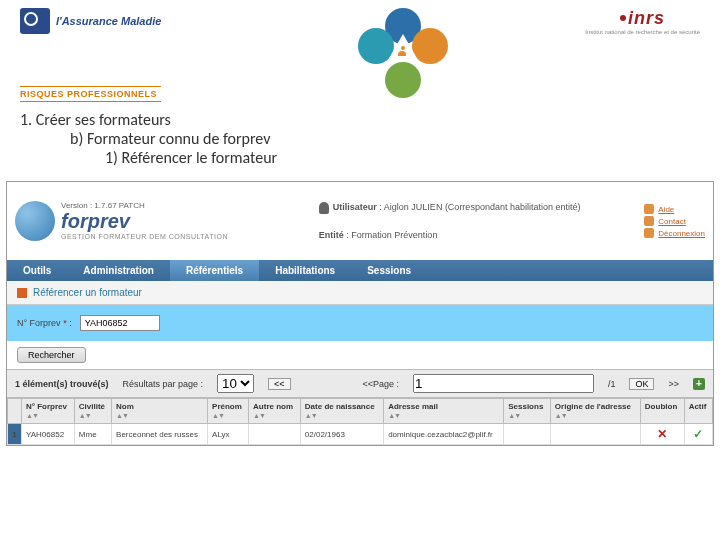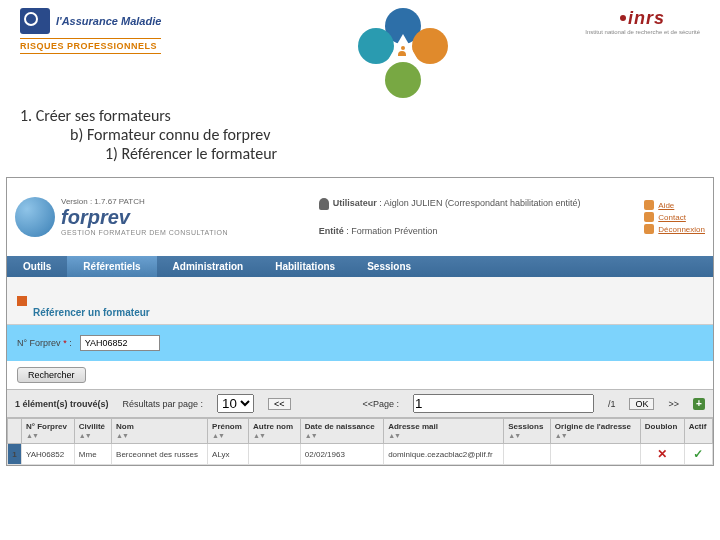--- a/index.html
+++ b/index.html
@@ -1,18 +1,18 @@
 <!DOCTYPE html>
 <html><head>
 <meta charset="utf-8">
 <style>
   * { box-sizing: border-box; margin: 0; padding: 0; }
   body { font-family: Arial, sans-serif; font-size: 11px; background: #fff; width: 720px; }
   .top-header { display: flex; justify-content: space-between; align-items: flex-start; padding: 8px 20px 4px; }
-  .logo-left { display: flex; flex-direction: column; }
+  .logo-left { display: flex; flex-direction: column; gap: 48px; }
   .am-logo { display: flex; align-items: center; gap: 6px; }
   .am-box { width: 30px; height: 26px; background: #2a4a8a; border-radius: 3px; position: relative; }
   .am-box::before { content: ""; position: absolute; top: 4px; left: 4px; width: 10px; height: 10px; border: 2px solid #fff; border-radius: 50%; }
   .am-text { font-size: 11px; font-style: italic; font-weight: bold; color: #2a4a8a; }
   .risques { font-size: 9px; color: #d97a00; font-weight: bold; letter-spacing: 0.5px; border-top: 1px solid #d97a00; border-bottom: 1px solid #d97a00; padding: 2px 0; margin-top: 4px; }
   .center-icon { position: relative; width: 90px; height: 90px; margin-left: 60px; }
   .circle { position: absolute; width: 36px; height: 36px; border-radius: 50%; }
   .c-blue { background: #2d6fa8; top: 0; left: 27px; }
   .c-orange { background: #e08a2c; top: 20px; right: 0; }
   .c-green { background: #78a843; bottom: 0; left: 27px; }
@@ -41,21 +41,21 @@
   .user-info div { margin: 16px 0; padding-left: 27px; }
   .user-icon { display: inline-block; width: 10px; height: 12px; background: #666; border-radius: 5px 5px 2px 2px; vertical-align: middle; margin-right: 4px; }
   .side-links { display: flex; flex-direction: column; gap: 2px; font-size: 8px; }
   .side-link { display: flex; align-items: center; gap: 4px; color: #c06020; text-decoration: underline; cursor: pointer; }
   .side-link-icon { width: 10px; height: 10px; background: #e09040; border-radius: 2px; display: inline-block; }
   .nav-bar { background: linear-gradient(#4a7aa8, #3a6a98); display: flex; }
   .nav-item { padding: 5px 16px; color: #fff; font-size: 10px; font-weight: bold; cursor: pointer; }
   .nav-item.active { background: linear-gradient(#6aa0d0, #4a80b0); }
   .section-title { padding: 6px 10px; background: #f4f4f4; border-bottom: 1px solid #ccc; display: flex; align-items: center; gap: 6px; }
   .section-title .sq { width: 10px; height: 10px; background: #d86020; }
-  .section-title span { font-weight: bold; color: #2a77a0; font-size: 10px; margin-top: 24px; }
+  .section-title span { font-weight: normal; color: #2a77a0; font-size: 10px; }
   .search-row { padding: 10px; display: flex; align-items: center; gap: 8px; background: #7dd3fc; }
   .label-sm { font-size: 9px; color: #444; }
   .req { color: #c00; }
   .input-sm { border: 1px solid #888; padding: 2px 4px; font-size: 9px; width: 80px; }
   .btn { background: linear-gradient(#f0f0f0,#d8d8d8); border: 1px solid #999; border-radius: 3px; padding: 2px 10px; font-size: 9px; cursor: pointer; margin: 6px 10px; }
   .results-bar { background: #eaeaea; border-top: 1px solid #bbb; border-bottom: 1px solid #bbb; padding: 4px 8px; display: flex; align-items: center; gap: 14px; font-size: 9px; color: #333; }
   .results-bar .spacer { flex: 1; }
   .pager-btn { border: 1px solid #999; background: #f4f4f4; padding: 0 5px; font-size: 9px; cursor: pointer; }
   .add-icon { width: 12px; height: 12px; background: #4a8a3a; color: #fff; font-weight: bold; text-align: center; line-height: 12px; border-radius: 2px; font-size: 10px; cursor:pointer; }
   .table { width: 100%; border-collapse: collapse; font-size: 8px; }
@@ -123,22 +123,22 @@
         </div>
       <div class="side-link">
           <span class="side-link-icon"></span>
           <span>Déconnexion</span>
         </div>
     </div>
   </div>
 
   <div class="nav-bar">
     <div class="nav-item">Outils</div>
+    <div class="nav-item">Administration</div>
     <div class="nav-item active">Référentiels</div>
-    <div class="nav-item">Administration</div>
     <div class="nav-item">Habilitations</div>
     <div class="nav-item">Sessions</div>
   </div>
 
   <div class="section-title">
     <div class="sq"></div>
     <span>Référencer un formateur</span>
   </div>
 
   <div class="search-row">

